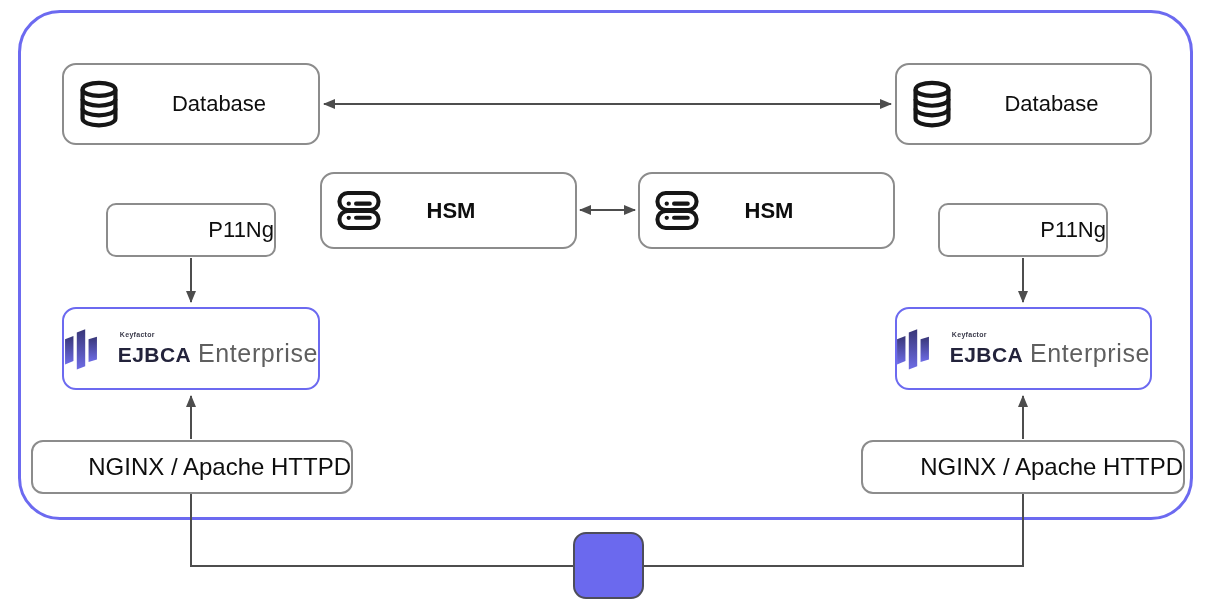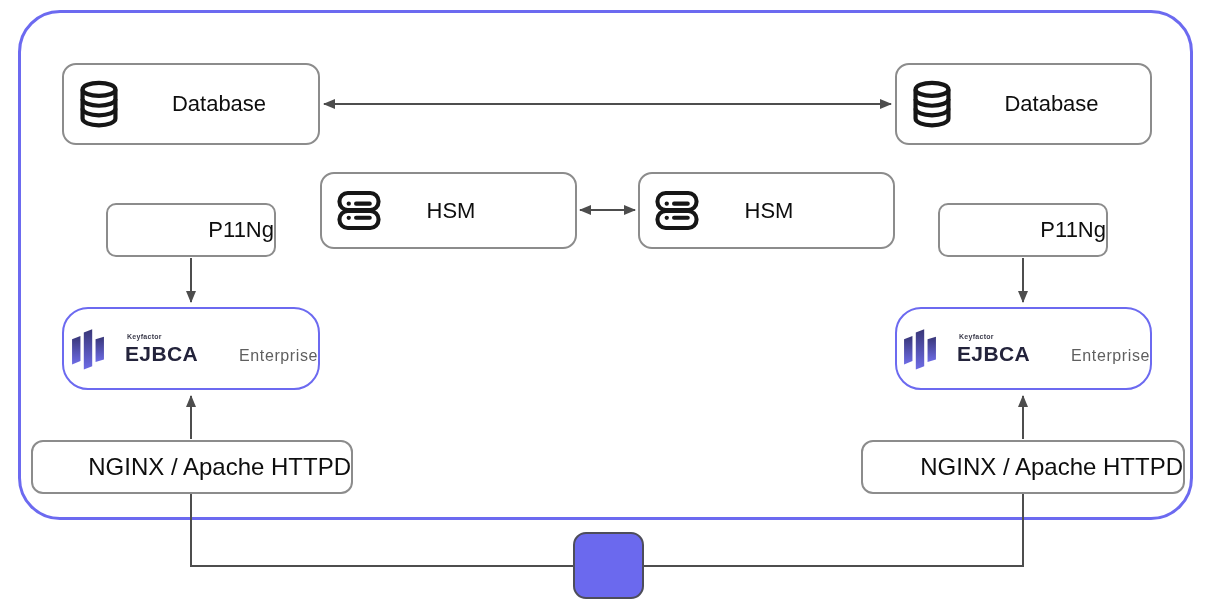--- a/index.html
+++ b/index.html
@@ -45,28 +45,28 @@
     display: flex;
     align-items: center;
     justify-content: flex-end;
     font-size: 22px;
     color: #0e0e0e;
   }
   .node .label { white-space: nowrap; }
 
   .node.icon-left { justify-content: flex-start; padding-left: 14px; }
   .node.icon-left .label { flex: 1; text-align: center; }
-  .node.hsm .label { padding-right: 55px; }
+  .node.hsm .label { padding-right: 55px; font-weight: bold; }
 
   .node.small { border-radius: 10px; }
   .node.web   { border-radius: 12px; font-size: 24px; }
 
   .node.ejbca {
     border: 2.5px solid var(--accent-purple, #6c6af0);
-    border-radius: 26px;
+    border-radius: 14px;
     gap: 19px;
   }
 
   .icon { display: flex; align-items: center; justify-content: center; }
 
   .kf-text { display: flex; flex-direction: column; align-items: flex-start; line-height: 1; }
   .kf-company {
     font-size: 7px;
     font-weight: bold;
     letter-spacing: 0.3px;
@@ -74,24 +74,23 @@
     margin: 0 0 3px 2px;
   }
   .kf-product-line { display: flex; align-items: baseline; gap: 7px; }
   .kf-product {
     font-size: 21px;
     font-weight: bold;
     letter-spacing: 0.4px;
     color: var(--product-text, #23233b);
   }
   .kf-edition {
-    font-size: 16px;
+    font-size: 25px;
     letter-spacing: 0.6px;
     color: var(--edition-text, #5f5f5f);
-    margin-left: 34px;
   }
 
   .vip {
     position: absolute;
     z-index: 3;
     left: 573px; top: 532px;
     width: 71px; height: 67px;
     background: var(--vip-fill, #6b69ee);
     border: 2.5px solid var(--vip-border, #4d4d5a);
     border-radius: 13px;

